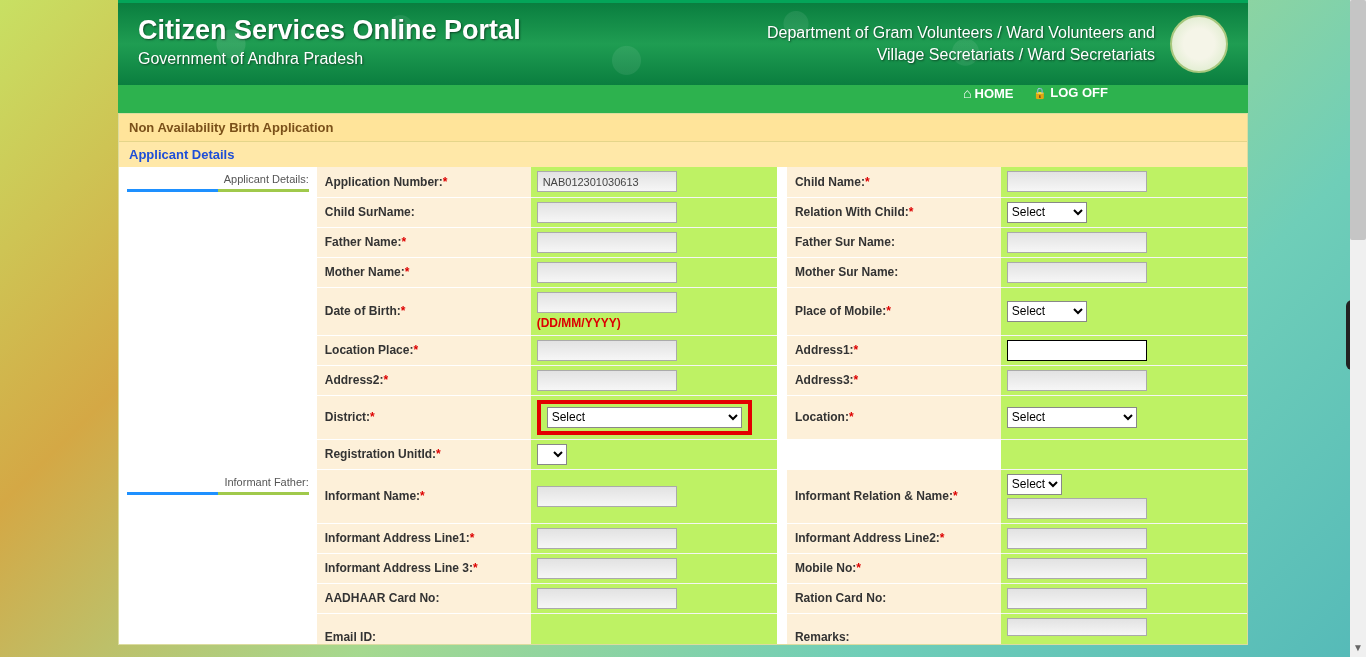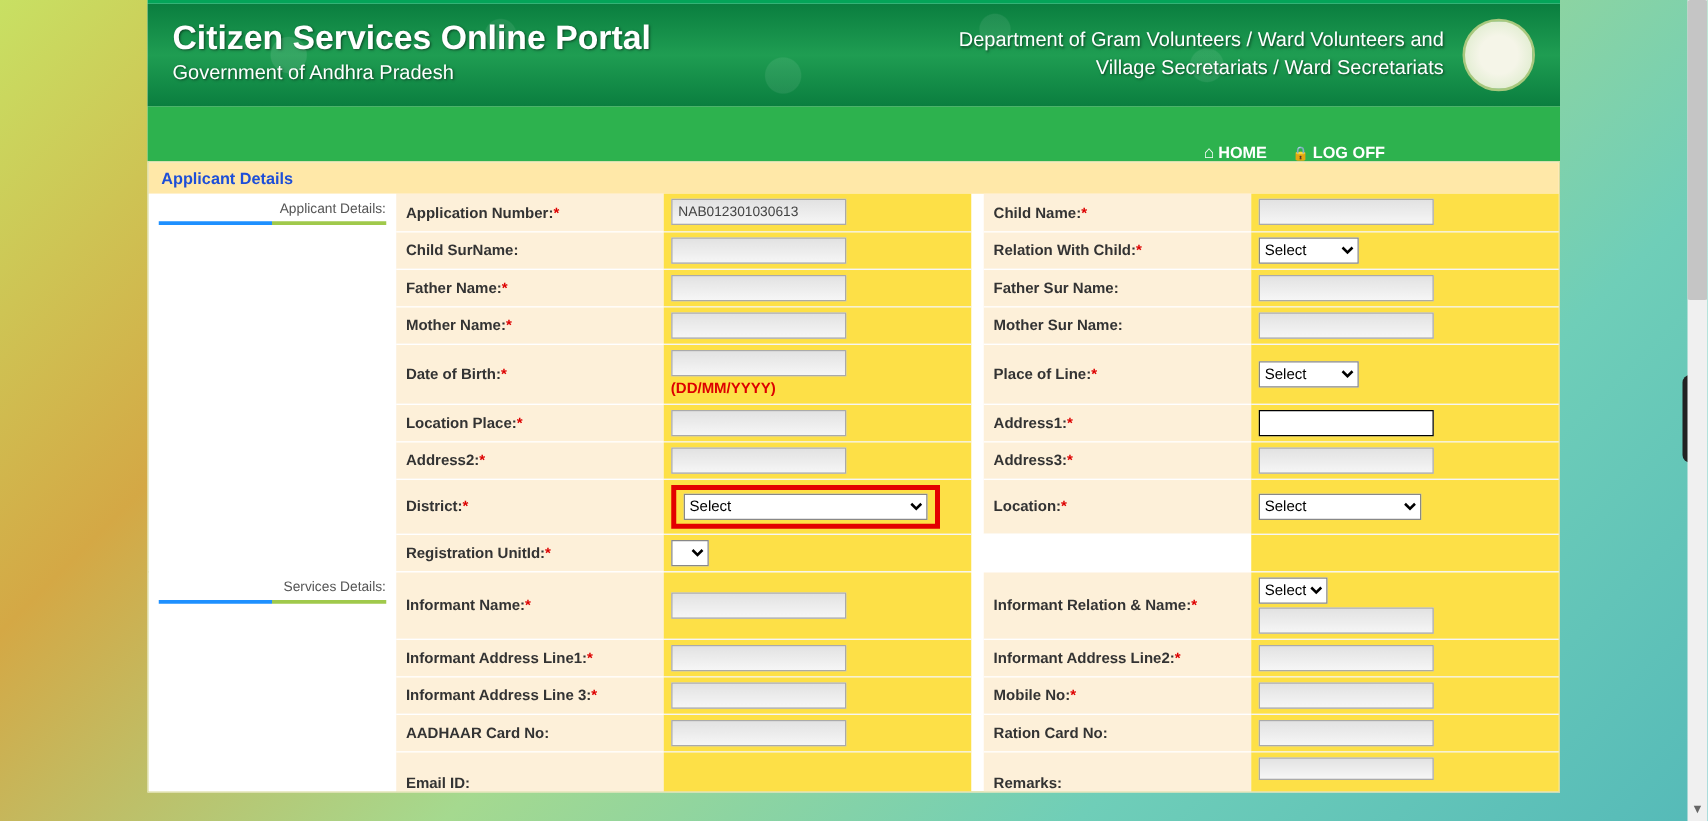--- a/index.html
+++ b/index.html
@@ -36,22 +36,22 @@
 .banner-right { text-align: right; display: flex; align-items: center; gap: 15px; }
 .banner-right .dept { font-size: 16px; line-height: 1.35; text-shadow: 1px 1px 2px rgba(0,0,0,0.5); }
 .emblem {
   width: 58px; height: 58px; border-radius: 50%;
   background: radial-gradient(circle, #f5f5e8 40%, #d4e8c2 100%);
   border: 2px solid #a8c87e; flex-shrink: 0;
   display: flex; align-items: center; justify-content: center;
   font-size: 8px; color: #3a7d2f;
 }
 .navbar {
-  height: 44px; background: #2db24e;
-  display: flex; justify-content: flex-end; align-items: flex-end;
+  height: 28px; background: #2db24e;
+  display: flex; justify-content: flex-end; align-items: flex-start;
   padding-right: 140px; gap: 20px; padding-left: 12px;
 }
 .navbar a { color: #fff; text-decoration: none; font-size: 13px; font-weight: bold; }
 .navbar .iconh::before { content: "⌂"; font-size: 14px; margin-right: 3px; }
 .navbar .iconl::before { content: "🔒"; font-size: 11px; margin-right: 3px; }
 .form-area { border: 1px solid #dcdc9f; }
 .section-title {
   background: #ffe49a; color: #7a5019;
   font-size: 13px; font-weight: bold;
   padding: 6px 10px; border-bottom: 1px solid #e5d58a;
@@ -59,21 +59,21 @@
 .section-subtitle {
   background: #ffe8a8; color: #1d4ed8;
   font-size: 13px; font-weight: bold;
   padding: 5px 10px;
 }
 .form-table { width: 100%; border-collapse: collapse; }
 .form-table tr { height: 30px; }
 .left-sidebar { width: 196px; vertical-align: top; padding: 6px 8px; background: #fff; margin-left: 32px; }
 .side-label { font-size: 11px; color: #555; text-align: right; display: block; border-bottom: 3px solid; border-image: linear-gradient(to right, #1e90ff 50%, #a0c94b 50%) 1; padding-bottom: 4px; }
 .label-cell { width: 212px; background: #fdf0d9; border-bottom: 1px solid #fff; padding: 5px 8px; font-size: 12px; font-weight: bold; color: #333; }
-.input-cell { width: 244px; background: #fde047; border-bottom: 1px solid #f5f5f5; padding: 4px 6px; margin-left: 28px; }
+.input-cell { width: 244px; background: #bef264; border-bottom: 1px solid #f5f5f5; padding: 4px 6px; margin-left: 28px; }
 .spacer-cell { width: 10px; }
 .req { color: #d00; }
 .txt-input {
   width: 140px; height: 21px;
   background: linear-gradient(to bottom, #e2e2e2, #f6f6f6);
   border: 1px solid #aaa; font-size: 11px;
   padding: 0 5px; color: #444;
 }
 .txt-input.focused { border: 1px solid #000; background: #fff; }
 .sel { height: 21px; font-size: 12px; background: #fff; border: 1px solid #888; }
@@ -105,20 +105,21 @@
       <div class="emblem"></div>
     </div>
   </div>
 
   <div class="navbar">
     <a href="#" class="iconh">HOME</a>
     <a href="#" class="iconl">LOG OFF</a>
   </div>
 
   <div class="form-area">
+    <div class="section-title">Non Availability Birth Application</div>
     <div class="section-subtitle">Applicant Details</div>
 
     <table class="form-table">
       <tbody>
           <tr>
         <td class="left-sidebar" rowspan="9">
           <span class="side-label">Applicant Details:</span>
         </td>
         <td class="label-cell"><span>Application Number:</span><span class="req">*</span></td>
         <td class="input-cell"><input class="txt-input" value="NAB012301030613" style=""></td>
@@ -147,21 +148,21 @@
         <td class="label-cell"><span>Mother Sur Name:</span></td>
         <td class="input-cell"><input class="txt-input" style=""></td>
       </tr>
       <tr>
         <td class="label-cell"><span>Date of Birth:</span><span class="req">*</span></td>
         <td class="input-cell">
           <input class="txt-input" style=""><br>
           <span class="hint">(DD/MM/YYYY)</span>
         </td>
         <td class="spacer-cell"></td>
-        <td class="label-cell"><span>Place of Line:</span><span class="req">*</span></td>
+        <td class="label-cell"><span>Place of Mobile:</span><span class="req">*</span></td>
         <td class="input-cell"><select class="sel sel-sm" style="width:80px"><option>Select</option></select></td>
       </tr>
       <tr>
         <td class="label-cell"><span>Location Place:</span><span class="req">*</span></td>
         <td class="input-cell"><input class="txt-input" style=""></td>
         <td class="spacer-cell"></td>
         <td class="label-cell"><span>Address1:</span><span class="req">*</span></td>
         <td class="input-cell"><input class="txt-input focused" style=""></td>
       </tr>
       <tr>
@@ -186,21 +187,21 @@
         <td class="input-cell"></td>
       </tr>
     </tbody>
       </table>
 
 
     <table class="form-table">
       <tbody>
           <tr>
         <td class="left-sidebar" rowspan="6">
-          <span class="side-label">Services Details:</span>
+          <span class="side-label">Informant Father:</span>
         </td>
         <td class="label-cell"><span>Informant Name:</span><span class="req">*</span></td>
         <td class="input-cell"><input class="txt-input" style=""></td>
         <td class="spacer-cell"></td>
         <td class="label-cell" style="vertical-align:middle"><span>Informant Relation &amp; Name:</span><span class="req">*</span></td>
         <td class="input-cell">
           <select class="sel sel-sm" style="width:55px;margin-bottom:3px"><option>Select</option></select><br>
           <input class="txt-input" style="">
         </td>
       </tr>

